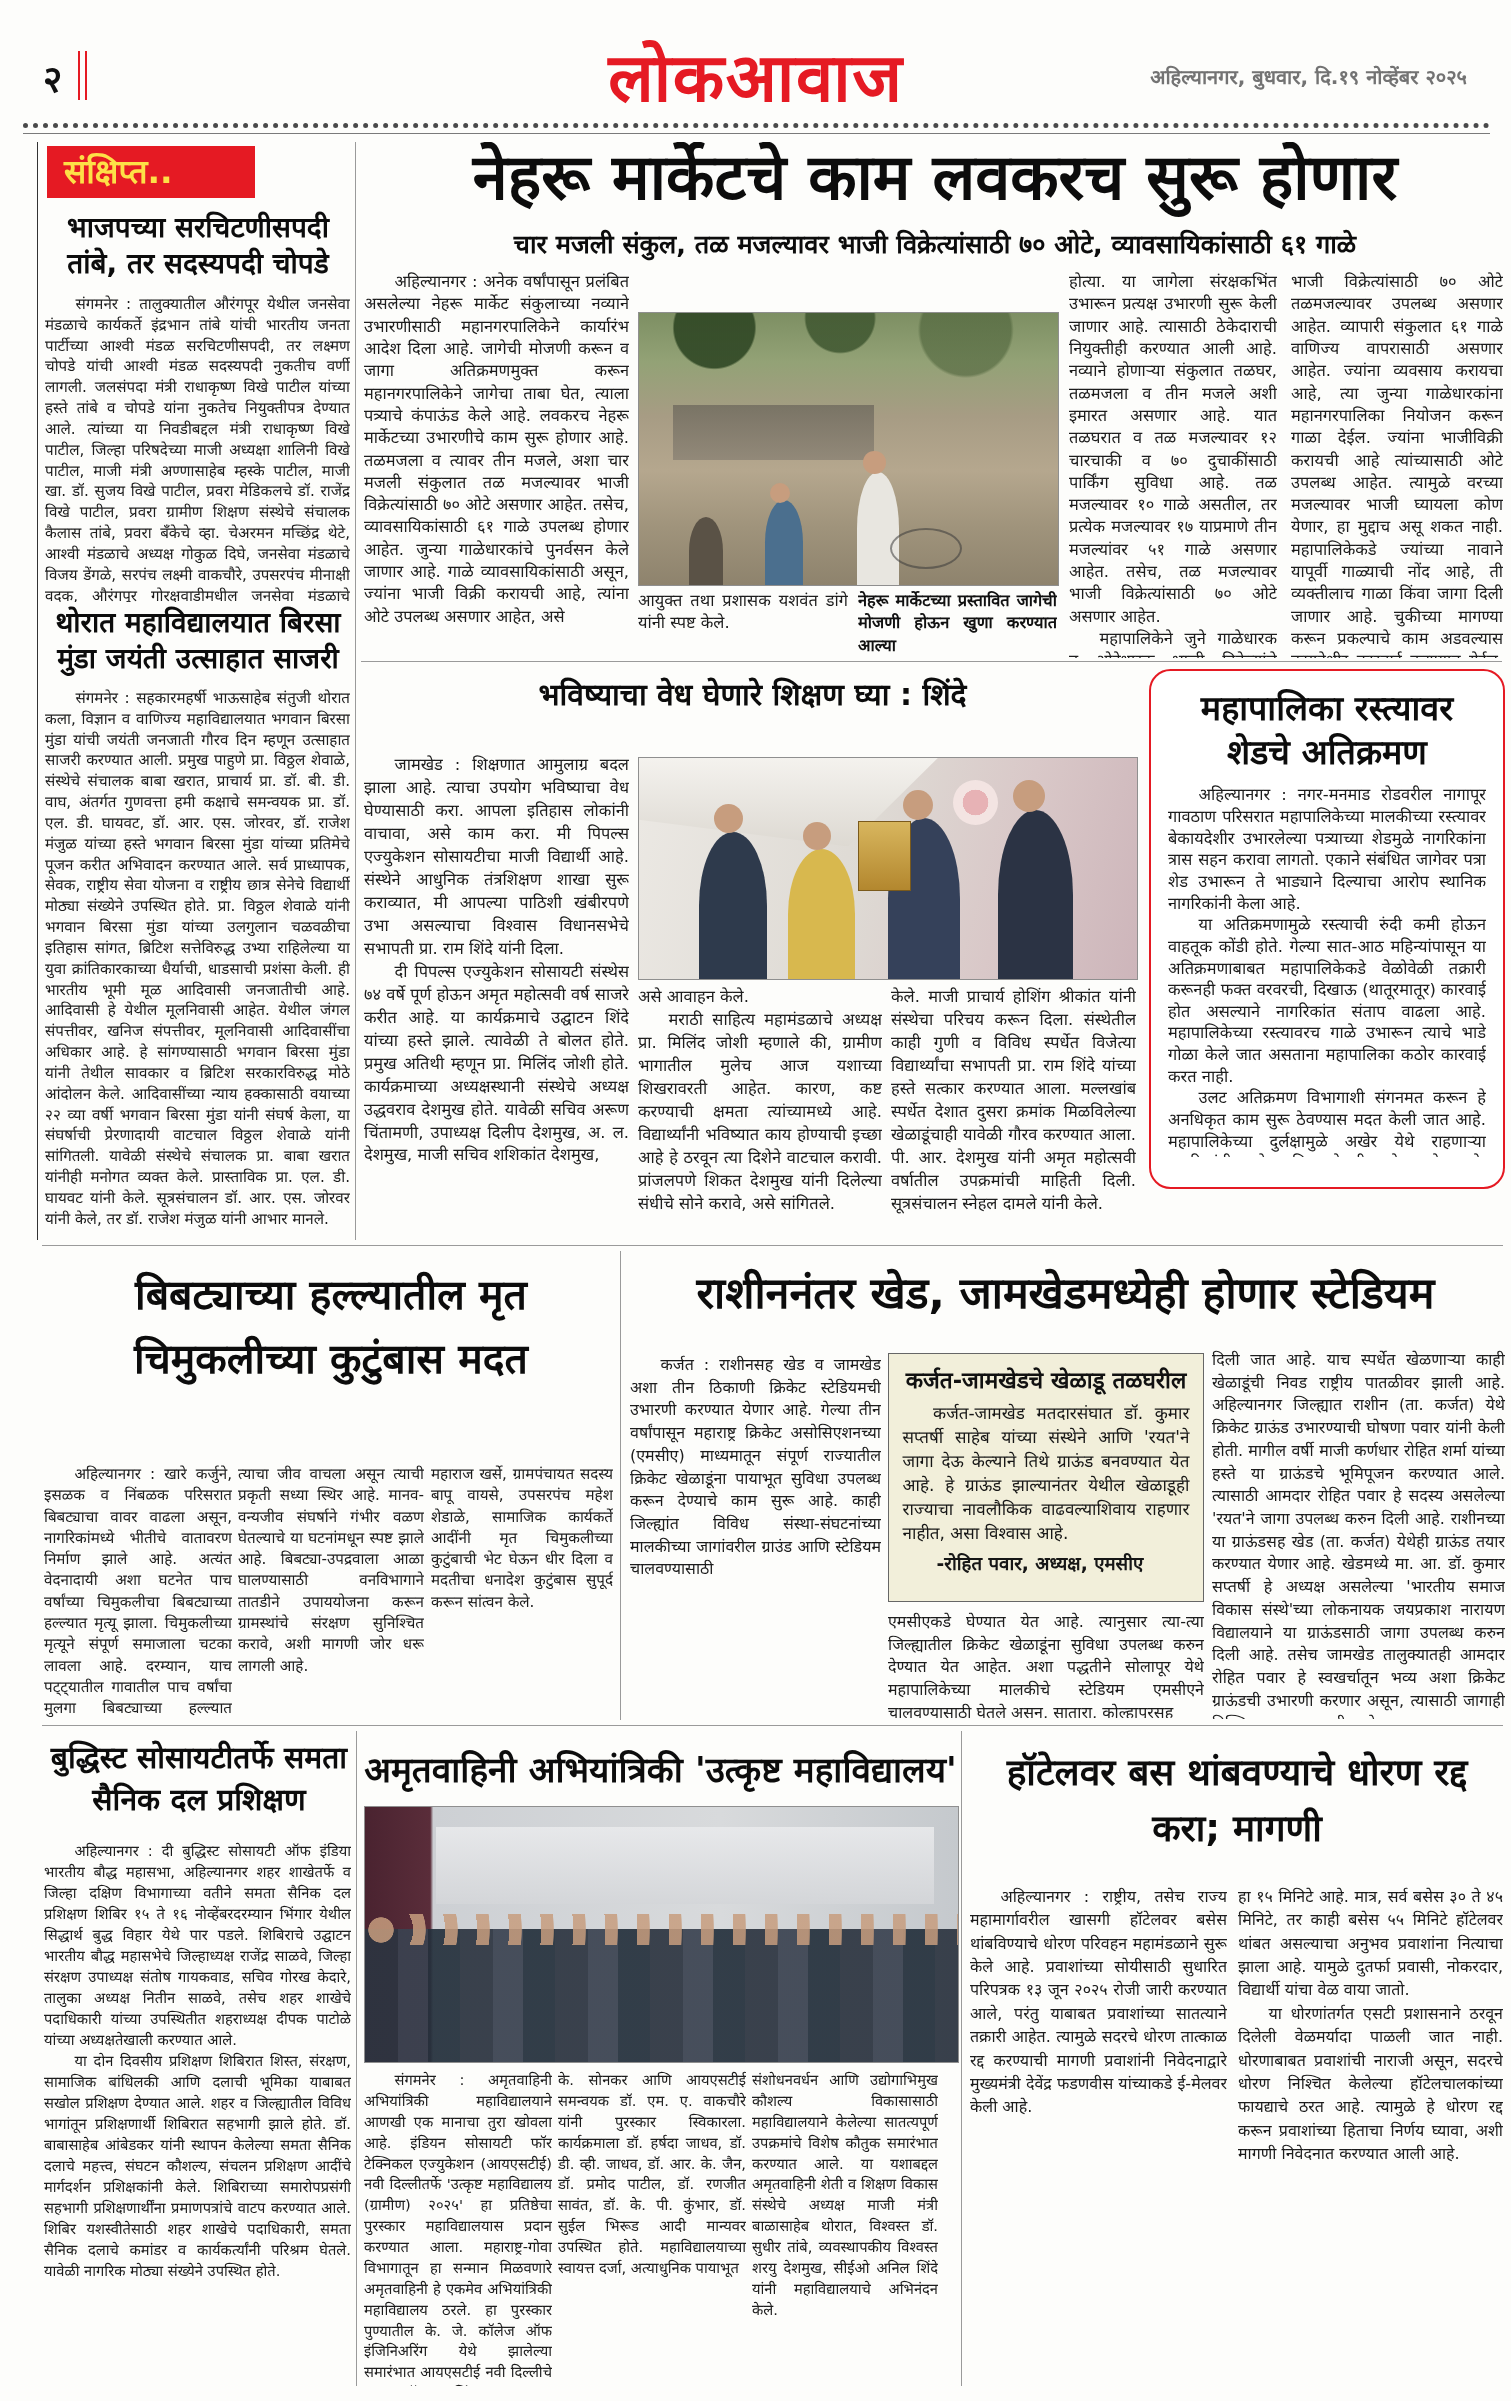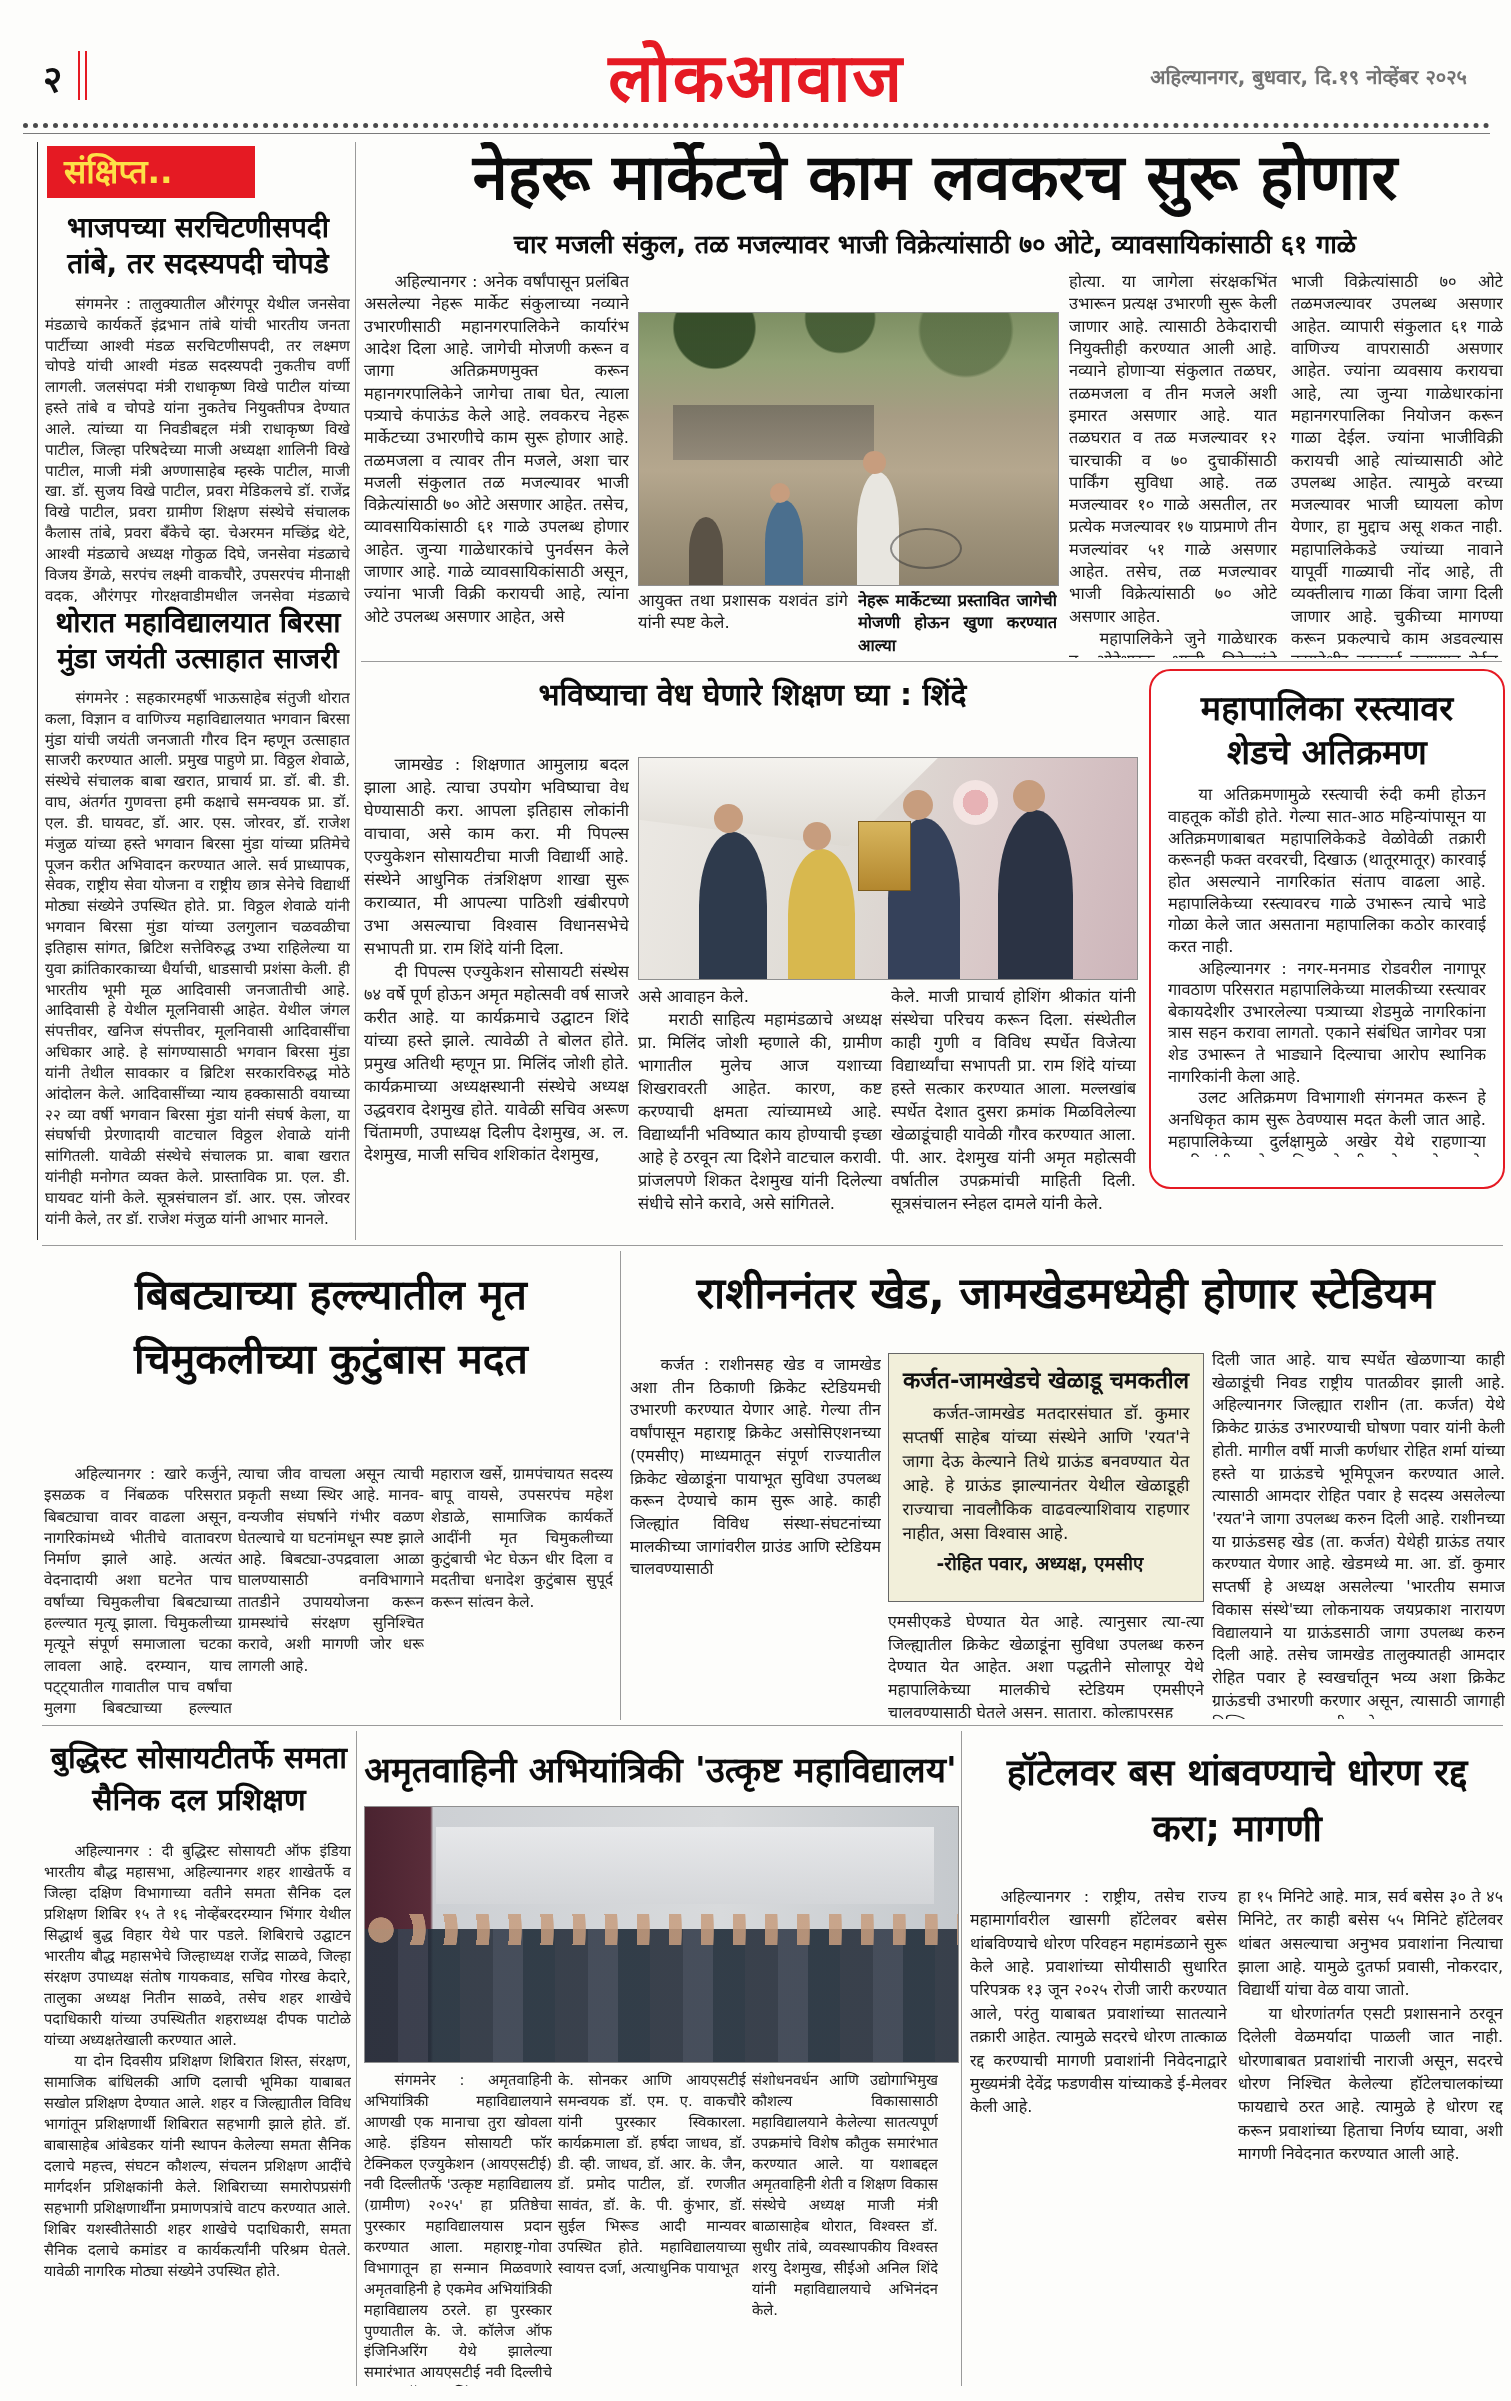--- a/index.html
+++ b/index.html
@@ -125,22 +125,22 @@
 </div>
 
 <div class="col" style="left:891px;top:986px;width:245px;height:257px;font-size:16.4px;line-height:1.4;">
   <p class="p noind">केले. माजी प्राचार्य होशिंग श्रीकांत यांनी संस्थेचा परिचय करून दिला. संस्थेतील काही गुणी व विविध स्पर्धेत विजेत्या विद्यार्थ्यांचा सभापती प्रा. राम शिंदे यांच्या हस्ते सत्कार करण्यात आला. मल्लखांब स्पर्धेत देशात दुसरा क्रमांक मिळविलेल्या खेळाडूंचाही यावेळी गौरव करण्यात आला. पी. आर. देशमुख यांनी अमृत महोत्सवी वर्षातील उपक्रमांची माहिती दिली. सूत्रसंचालन स्नेहल दामले यांनी केले.</p>
 </div>
 
 <div style="position:absolute;left:1149px;top:669px;width:356px;height:520px;box-sizing:border-box;
             border:2.8px solid #e51a23;border-radius:21.5px;background:#fff;padding:14.7px 17px;overflow:hidden;">
   <div class="caption" style="text-align:center;font-size:34px;line-height:1.3;font-weight:700;color:#0c0c0c;margin-bottom:10.2px;">महापालिका रस्त्यावर शेडचे अतिक्रमण</div>
   <div class="col" style="position:static;font-size:16.4px;line-height:1.32;height:373px;overflow:hidden;">
+    <p class="p">अहिल्यानगर : नगर-मनमाड रोडवरील नागापूर गावठाण परिसरात महापालिकेच्या मालकीच्या रस्त्यावर बेकायदेशीर उभारलेल्या पत्र्याच्या शेडमुळे नागरिकांना त्रास सहन करावा लागतो. एकाने संबंधित जागेवर पत्रा शेड उभारून ते भाड्याने दिल्याचा आरोप स्थानिक नागरिकांनी केला आहे.</p>
     <p class="p">या अतिक्रमणामुळे रस्त्याची रुंदी कमी होऊन वाहतूक कोंडी होते. गेल्या सात-आठ महिन्यांपासून या अतिक्रमणाबाबत महापालिकेकडे वेळोवेळी तक्रारी करूनही फक्त वरवरची, दिखाऊ (थातूरमातूर) कारवाई होत असल्याने नागरिकांत संताप वाढला आहे. महापालिकेच्या रस्त्यावरच गाळे उभारून त्याचे भाडे गोळा केले जात असताना महापालिका कठोर कारवाई करत नाही.</p>
-    <p class="p">अहिल्यानगर : नगर-मनमाड रोडवरील नागापूर गावठाण परिसरात महापालिकेच्या मालकीच्या रस्त्यावर बेकायदेशीर उभारलेल्या पत्र्याच्या शेडमुळे नागरिकांना त्रास सहन करावा लागतो. एकाने संबंधित जागेवर पत्रा शेड उभारून ते भाड्याने दिल्याचा आरोप स्थानिक नागरिकांनी केला आहे.</p>
     <p class="p">उलट अतिक्रमण विभागाशी संगनमत करून हे अनधिकृत काम सुरू ठेवण्यास मदत केली जात आहे. महापालिकेच्या दुर्लक्षामुळे अखेर येथे राहणाऱ्या नागरिकांनी कठोर भूमिका घेतली आहे. अशोक सप्रे, रमेश सप्रे, संपत सप्रे, सचिन कोतकर, किरण सप्रे, विलास सप्रे यांनी सांगितले की, महापालिकेच्या मालकीच्या रस्त्यावरचे पत्रा शेड महापालिकेने तात्काळ काढून टाकले पाहिजे. आम्ही सात-आठ महिने पाठपुरावा करूनही न्याय मिळत नाही.</p>
 
   </div>
 </div>
 
 <div class="hr" style="left:42px;top:1245px;width:1461px;"></div>
 
 <div class="hl" style="left:50px;top:1264px;width:562px;height:181px;font-size:41px;line-height:1.55;">बिबट्याच्या हल्ल्यातील मृत चिमुकलीच्या कुटुंबास मदत</div>
 
 <div class="col" style="left:44px;top:1464px;width:188px;height:254px;font-size:15.2px;line-height:1.4;">
@@ -156,21 +156,21 @@
 <div class="vr" style="left:620px;top:1251px;height:469px;"></div>
 
 <div class="hl" style="left:628px;top:1268px;width:875px;height:62px;font-size:43px;line-height:1.2;">राशीननंतर खेड, जामखेडमध्येही होणार स्टेडियम</div>
 
 <div class="col" style="left:630px;top:1354px;width:251px;height:364px;font-size:16px;line-height:1.42;">
   <p class="p">कर्जत : राशीनसह खेड व जामखेड अशा तीन ठिकाणी क्रिकेट स्टेडियमची उभारणी करण्यात येणार आहे. गेल्या तीन वर्षांपासून महाराष्ट्र क्रिकेट असोसिएशनच्या (एमसीए) माध्यमातून संपूर्ण राज्यातील क्रिकेट खेळाडूंना पायाभूत सुविधा उपलब्ध करून देण्याचे काम सुरू आहे. काही जिल्ह्यांत विविध संस्था-संघटनांच्या मालकीच्या जागांवरील ग्राउंड आणि स्टेडियम चालवण्यासाठी</p>
 </div>
 
 <div style="position:absolute;left:888px;top:1353px;width:316px;height:249px;box-sizing:border-box;
             background:#f2efda;border:1.7px solid #666;padding:10.2px 13.6px;overflow:hidden;">
-  <div class="caption" style="text-align:center;font-size:22.6px;font-weight:700;margin-bottom:5.6px;">कर्जत-जामखेडचे खेळाडू चमकतील</div>
+  <div class="caption" style="text-align:center;font-size:22.6px;font-weight:700;margin-bottom:5.6px;">कर्जत-जामखेडचे खेळाडू तळघरील</div>
   <p class="p" style="font-size:17px;line-height:1.42;text-align:justify;">कर्जत-जामखेड मतदारसंघात डॉ. कुमार सप्तर्षी साहेब यांच्या संस्थेने आणि 'रयत'ने जागा देऊ केल्याने तिथे ग्राऊंड बनवण्यात येत आहे. हे ग्राऊंड झाल्यानंतर येथील खेळाडूही राज्याचा नावलौकिक वाढवल्याशिवाय राहणार नाहीत, असा विश्वास आहे.</p>
   <div style="font-size:18.6px;font-weight:700;margin-top:4.5px;padding-left:34px;">-रोहित पवार, अध्यक्ष, एमसीए</div>
 </div>
 
 <div class="col" style="left:888px;top:1611px;width:316px;height:107px;font-size:16px;line-height:1.42;">
   <p class="p noind">एमसीएकडे घेण्यात येत आहे. त्यानुसार त्या-त्या जिल्ह्यातील क्रिकेट खेळाडूंना सुविधा उपलब्ध करुन देण्यात येत आहेत. अशा पद्धतीने सोलापूर येथे महापालिकेच्या मालकीचे स्टेडियम एमसीएने चालवण्यासाठी घेतले असून, सातारा, कोल्हापूरसह</p>
 </div>
 
 <div class="col" style="left:1212px;top:1349px;width:293px;height:370px;font-size:16px;line-height:1.42;">
   <p class="p noind">दिली जात आहे. याच स्पर्धेत खेळणाऱ्या काही खेळाडूंची निवड राष्ट्रीय पातळीवर झाली आहे. अहिल्यानगर जिल्ह्यात राशीन (ता. कर्जत) येथे क्रिकेट ग्राऊंड उभारण्याची घोषणा पवार यांनी केली होती. मागील वर्षी माजी कर्णधार रोहित शर्मा यांच्या हस्ते या ग्राऊंडचे भूमिपूजन करण्यात आले. त्यासाठी आमदार रोहित पवार हे सदस्य असलेल्या 'रयत'ने जागा उपलब्ध करुन दिली आहे. राशीनच्या या ग्राऊंडसह खेड (ता. कर्जत) येथेही ग्राऊंड तयार करण्यात येणार आहे. खेडमध्ये मा. आ. डॉ. कुमार सप्तर्षी हे अध्यक्ष असलेल्या 'भारतीय समाज विकास संस्थे'च्या लोकनायक जयप्रकाश नारायण विद्यालयाने या ग्राऊंडसाठी जागा उपलब्ध करुन दिली आहे. तसेच जामखेड तालुक्यातही आमदार रोहित पवार हे स्वखर्चातून भव्य अशा क्रिकेट ग्राऊंडची उभारणी करणार असून, त्यासाठी जागाही निश्चित करण्यात आली आहे. या</p>

